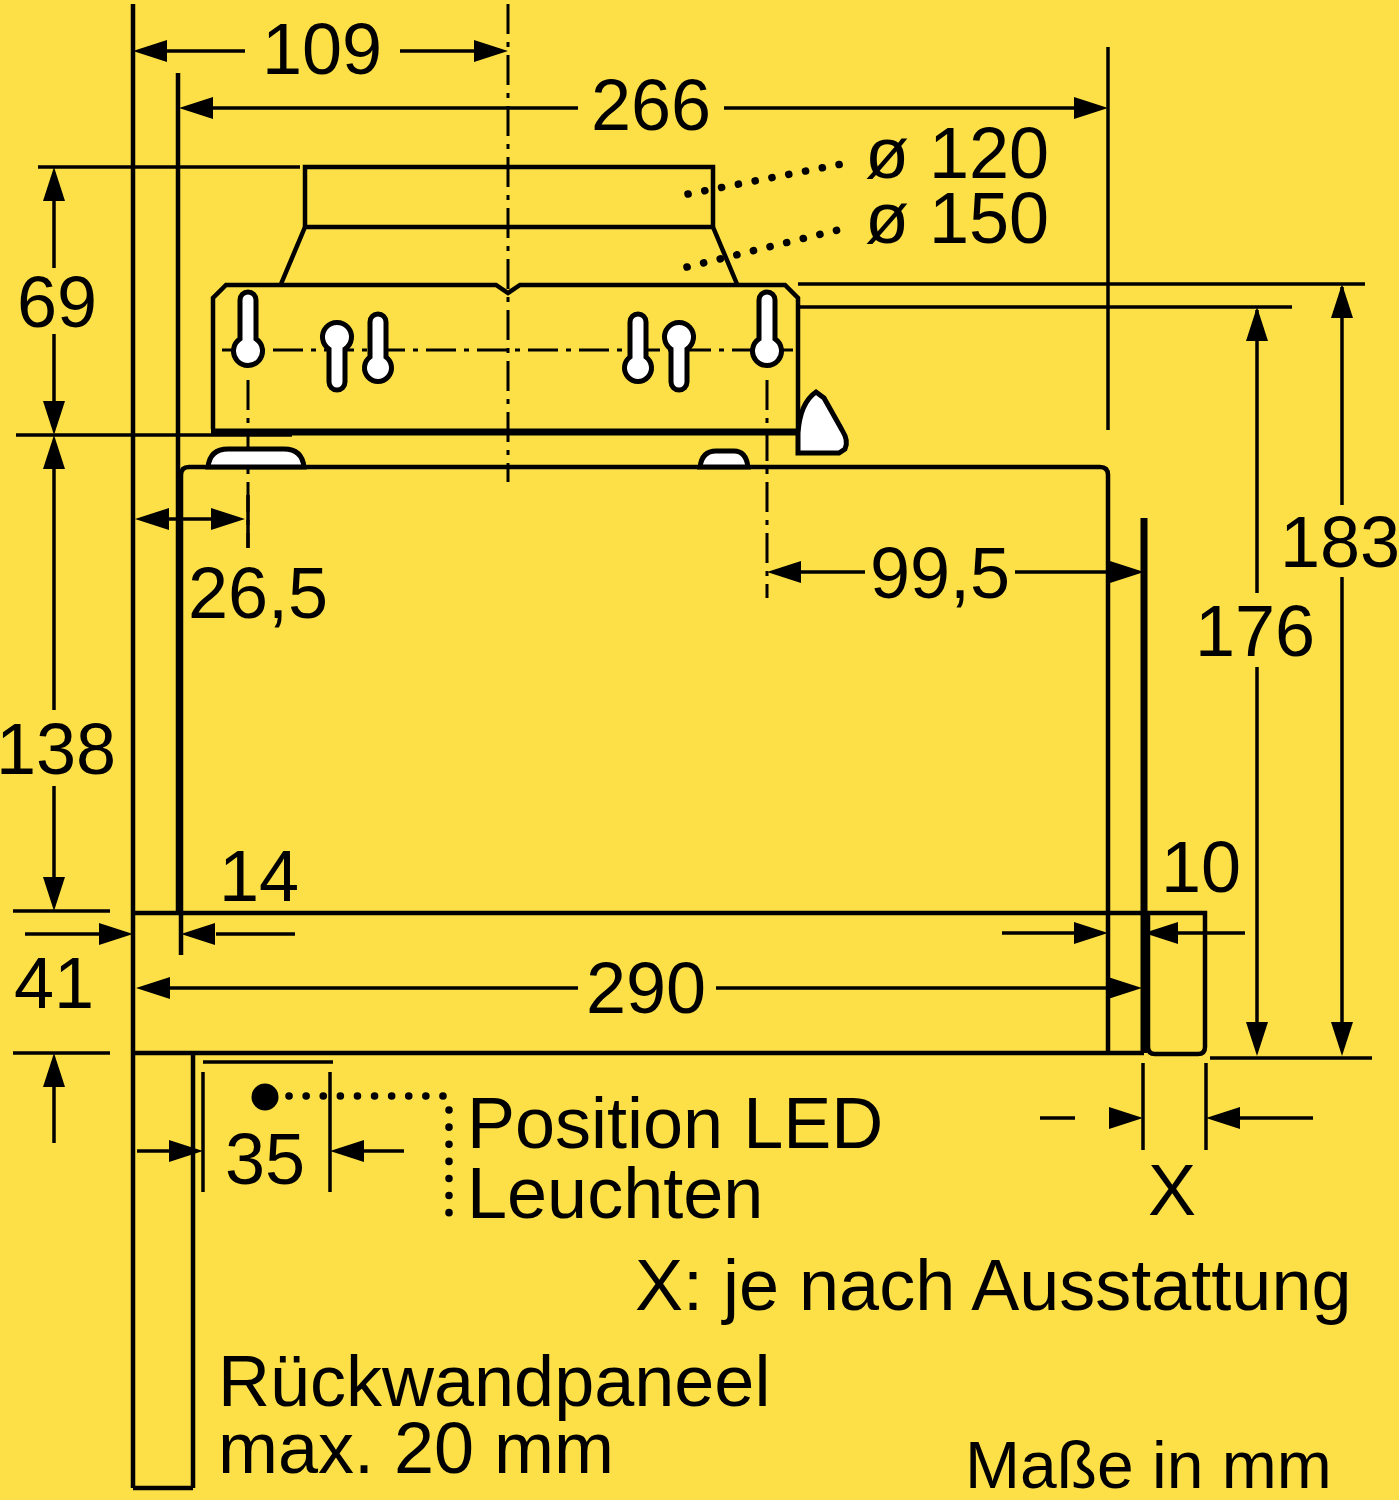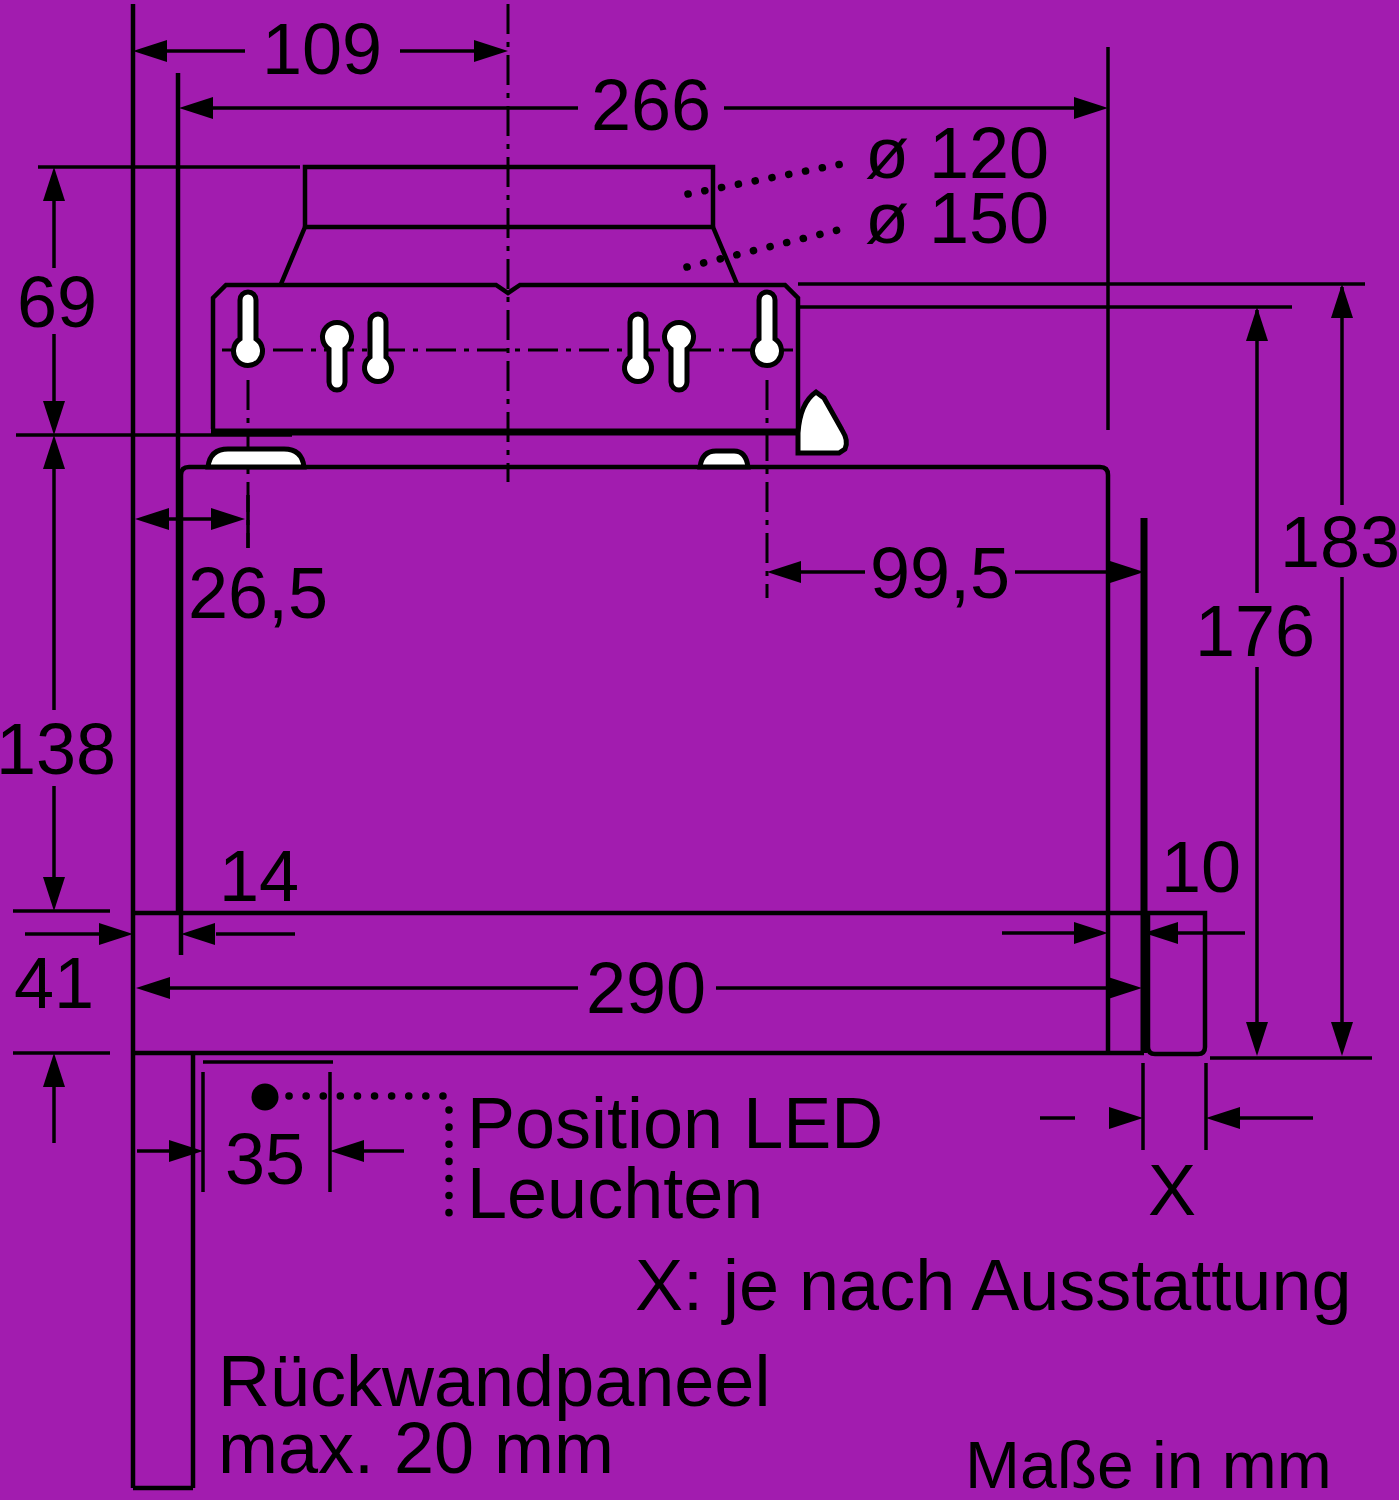--- a/index.html
+++ b/index.html
@@ -1,16 +1,16 @@
 <!DOCTYPE html>
 <html><head>
 <meta charset="utf-8">
 <style>
   html,body{margin:0;padding:0;background:#ffffff;}
-  .stage{width:1399px;height:1500px;background:#a21caf;position:relative;font-family:"Liberation Sans",sans-serif;}
+  .stage{width:1399px;height:1500px;background:#fde047;position:relative;font-family:"Liberation Sans",sans-serif;}
   svg{display:block;}
   text{font-family:"Liberation Sans","DejaVu Sans",sans-serif;fill:#000;}
   .dim{font-size:72px;}
   .dim-mid{text-anchor:middle;}
   .small{font-size:66px;}
   .ln{stroke:#000;stroke-width:3.5;fill:none;}
   .out{stroke:#000;stroke-width:4.5;fill:none;}
   .thick{stroke:#000;stroke-width:7;fill:none;}
   .dd{stroke:#000;stroke-width:3;fill:none;stroke-dasharray:30 8 5 8;}
   .dots{stroke:#000;stroke-width:7.5;fill:none;stroke-dasharray:0.1 17;stroke-linecap:round;}

